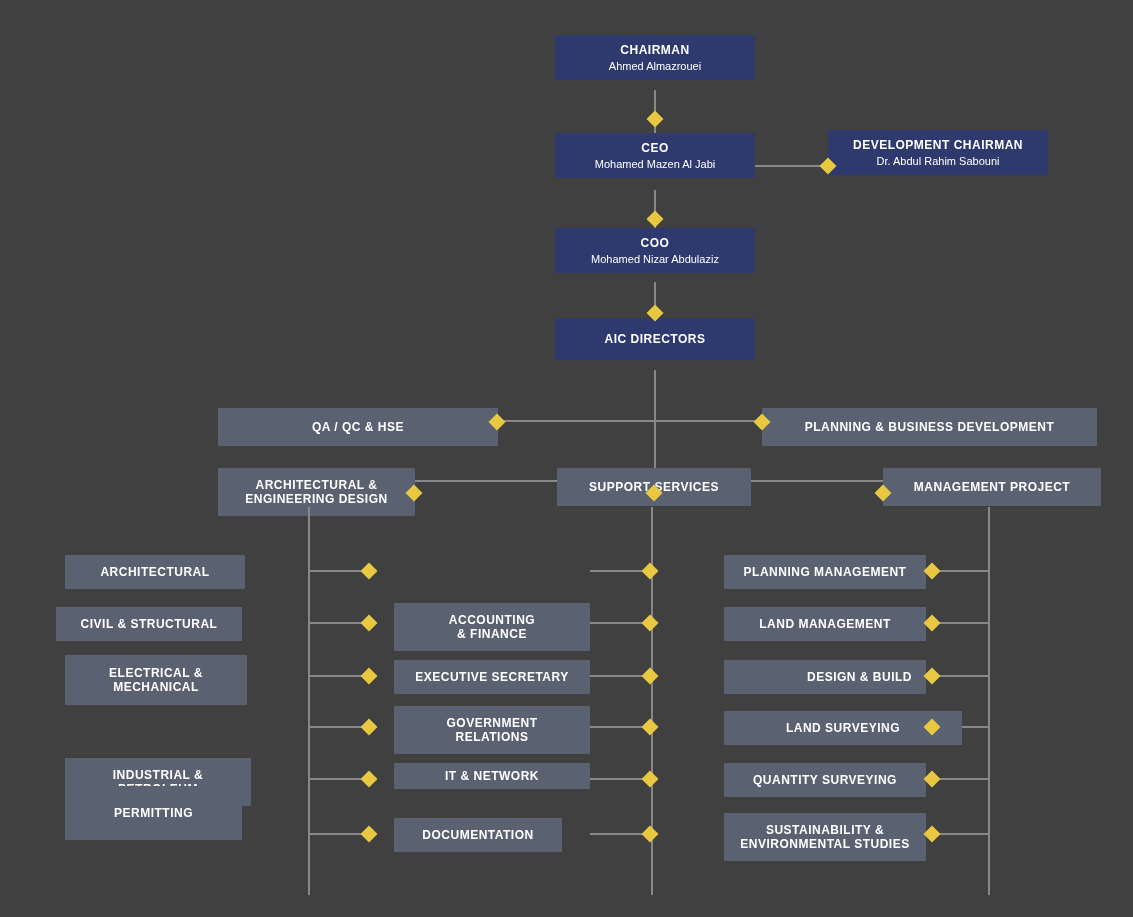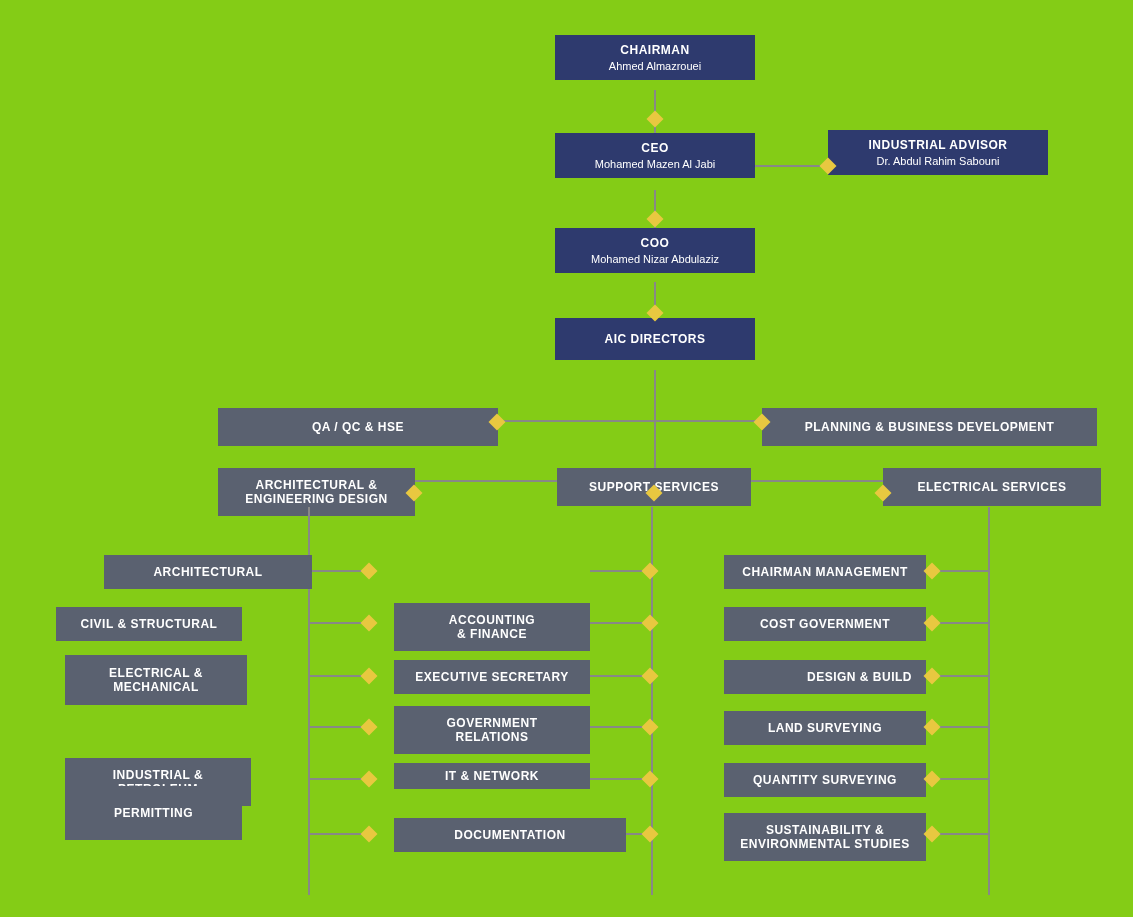--- a/index.html
+++ b/index.html
@@ -8,21 +8,21 @@
       font-family: Arial, sans-serif;
       width: 1133px;
       min-height: 917px;
       overflow-x: hidden;
     }
 
     .org-chart {
       position: relative;
       width: 1133px;
       min-height: 917px;
-      background: #84cc16;
+      background: #404040;
     }
 
     
     .box-dark {
       background: #2e3a6e;
       color: #ffffff;
       text-align: center;
       padding: 8px 12px;
       position: absolute;
     }
@@ -83,21 +83,21 @@
   <div class="diamond" style="left:649px; top:113px;"></div>
 
   <div class="line line-v" style="left:654px; top:125px; height:18px;"></div>
 
   <div class="box-dark" style="left:555px; top:133px; width:200px;">
     <span class="box-title">CEO</span>
     <span class="box-subtitle">Mohamed Mazen Al Jabi</span>
   </div>
 
   <div class="box-dark" style="left:828px; top:130px; width:220px;">
-    <span class="box-title">INDUSTRIAL ADVISOR</span>
+    <span class="box-title">DEVELOPMENT CHAIRMAN</span>
     <span class="box-subtitle">Dr. Abdul Rahim Sabouni</span>
   </div>
 
   <div class="line line-h" style="left:755px; top:165px; width:73px;"></div>
 
   <div class="diamond" style="left:822px; top:160px;"></div>
 
   <div class="line line-v" style="left:654px; top:190px; height:28px;"></div>
 
   <div class="diamond" style="left:649px; top:213px;"></div>
@@ -144,30 +144,30 @@
 
   <div class="diamond" style="left:408px; top:487px;"></div>
 
   <div class="box-gray" style="left:557px; top:468px; width:194px; padding:12px 14px;">
     <span class="box-title">SUPPORT SERVICES</span>
   </div>
 
   <div class="diamond" style="left:648px; top:487px;"></div>
 
   <div class="box-gray" style="left:883px; top:468px; width:218px; padding:12px 14px;">
-    <span class="box-title">ELECTRICAL SERVICES</span>
+    <span class="box-title">MANAGEMENT PROJECT</span>
   </div>
 
   <div class="diamond" style="left:877px; top:487px;"></div>
 
   <div class="line line-v" style="left:308px; top:507px; height:388px;"></div>
 
   <div class="line line-h" style="left:308px; top:570px; width:62px;"></div>
   <div class="diamond" style="left:363px; top:565px;"></div>
-  <div class="box-gray" style="left:65px; top:555px; width:208px; padding:10px 24px;margin-left:39px;">
+  <div class="box-gray" style="left:65px; top:555px; width:180px; padding:10px 24px;">
     <span class="box-title">ARCHITECTURAL</span>
   </div>
 
   <div class="line line-h" style="left:308px; top:622px; width:62px;"></div>
   <div class="diamond" style="left:363px; top:617px;"></div>
   <div class="box-gray" style="left:56px; top:607px; width:186px; padding:10px 14px;">
     <span class="box-title">CIVIL &amp; STRUCTURAL</span>
   </div>
 
   <div class="line line-h" style="left:308px; top:675px; width:62px;"></div>
@@ -219,47 +219,47 @@
   </div>
 
   <div class="line line-h" style="left:590px; top:778px; width:62px;"></div>
   <div class="diamond" style="left:644px; top:773px;"></div>
   <div class="box-gray" style="left:394px; top:763px; width:196px; padding:6px 14px;">
     <span class="box-title">IT &amp; NETWORK</span>
   </div>
 
   <div class="line line-h" style="left:590px; top:833px; width:62px;"></div>
   <div class="diamond" style="left:644px; top:828px;"></div>
-  <div class="box-gray" style="left:394px; top:818px; width:232px; padding:10px 14px;">
+  <div class="box-gray" style="left:394px; top:818px; width:168px; padding:10px 14px;">
     <span class="box-title">DOCUMENTATION</span>
   </div>
 
   <div class="line line-v" style="left:988px; top:507px; height:388px;"></div>
 
   <div class="line line-h" style="left:932px; top:570px; width:57px;"></div>
   <div class="diamond" style="left:926px; top:565px;"></div>
   <div class="box-gray" style="left:724px; top:555px; width:202px; padding:10px 14px;">
-    <span class="box-title">CHAIRMAN MANAGEMENT</span>
+    <span class="box-title">PLANNING MANAGEMENT</span>
   </div>
 
   <div class="line line-h" style="left:932px; top:622px; width:57px;"></div>
   <div class="diamond" style="left:926px; top:617px;"></div>
   <div class="box-gray" style="left:724px; top:607px; width:202px; padding:10px 14px;">
-    <span class="box-title">COST GOVERNMENT</span>
+    <span class="box-title">LAND MANAGEMENT</span>
   </div>
 
   <div class="line line-h" style="left:932px; top:675px; width:57px;"></div>
   <div class="diamond" style="left:926px; top:670px;"></div>
   <div class="box-gray" style="left:724px; top:660px; width:202px; padding:10px 14px;text-align:right;">
     <span class="box-title">DESIGN &amp; BUILD</span>
   </div>
 
   <div class="line line-h" style="left:932px; top:726px; width:57px;"></div>
   <div class="diamond" style="left:926px; top:721px;"></div>
-  <div class="box-gray" style="left:724px; top:711px; width:202px; padding:10px 14px;">
+  <div class="box-gray" style="left:724px; top:711px; width:238px; padding:10px 14px;">
     <span class="box-title">LAND SURVEYING</span>
   </div>
 
   <div class="line line-h" style="left:932px; top:778px; width:57px;"></div>
   <div class="diamond" style="left:926px; top:773px;"></div>
   <div class="box-gray" style="left:724px; top:763px; width:202px; padding:10px 14px;">
     <span class="box-title">QUANTITY SURVEYING</span>
   </div>
 
   <div class="line line-h" style="left:932px; top:833px; width:57px;"></div>

